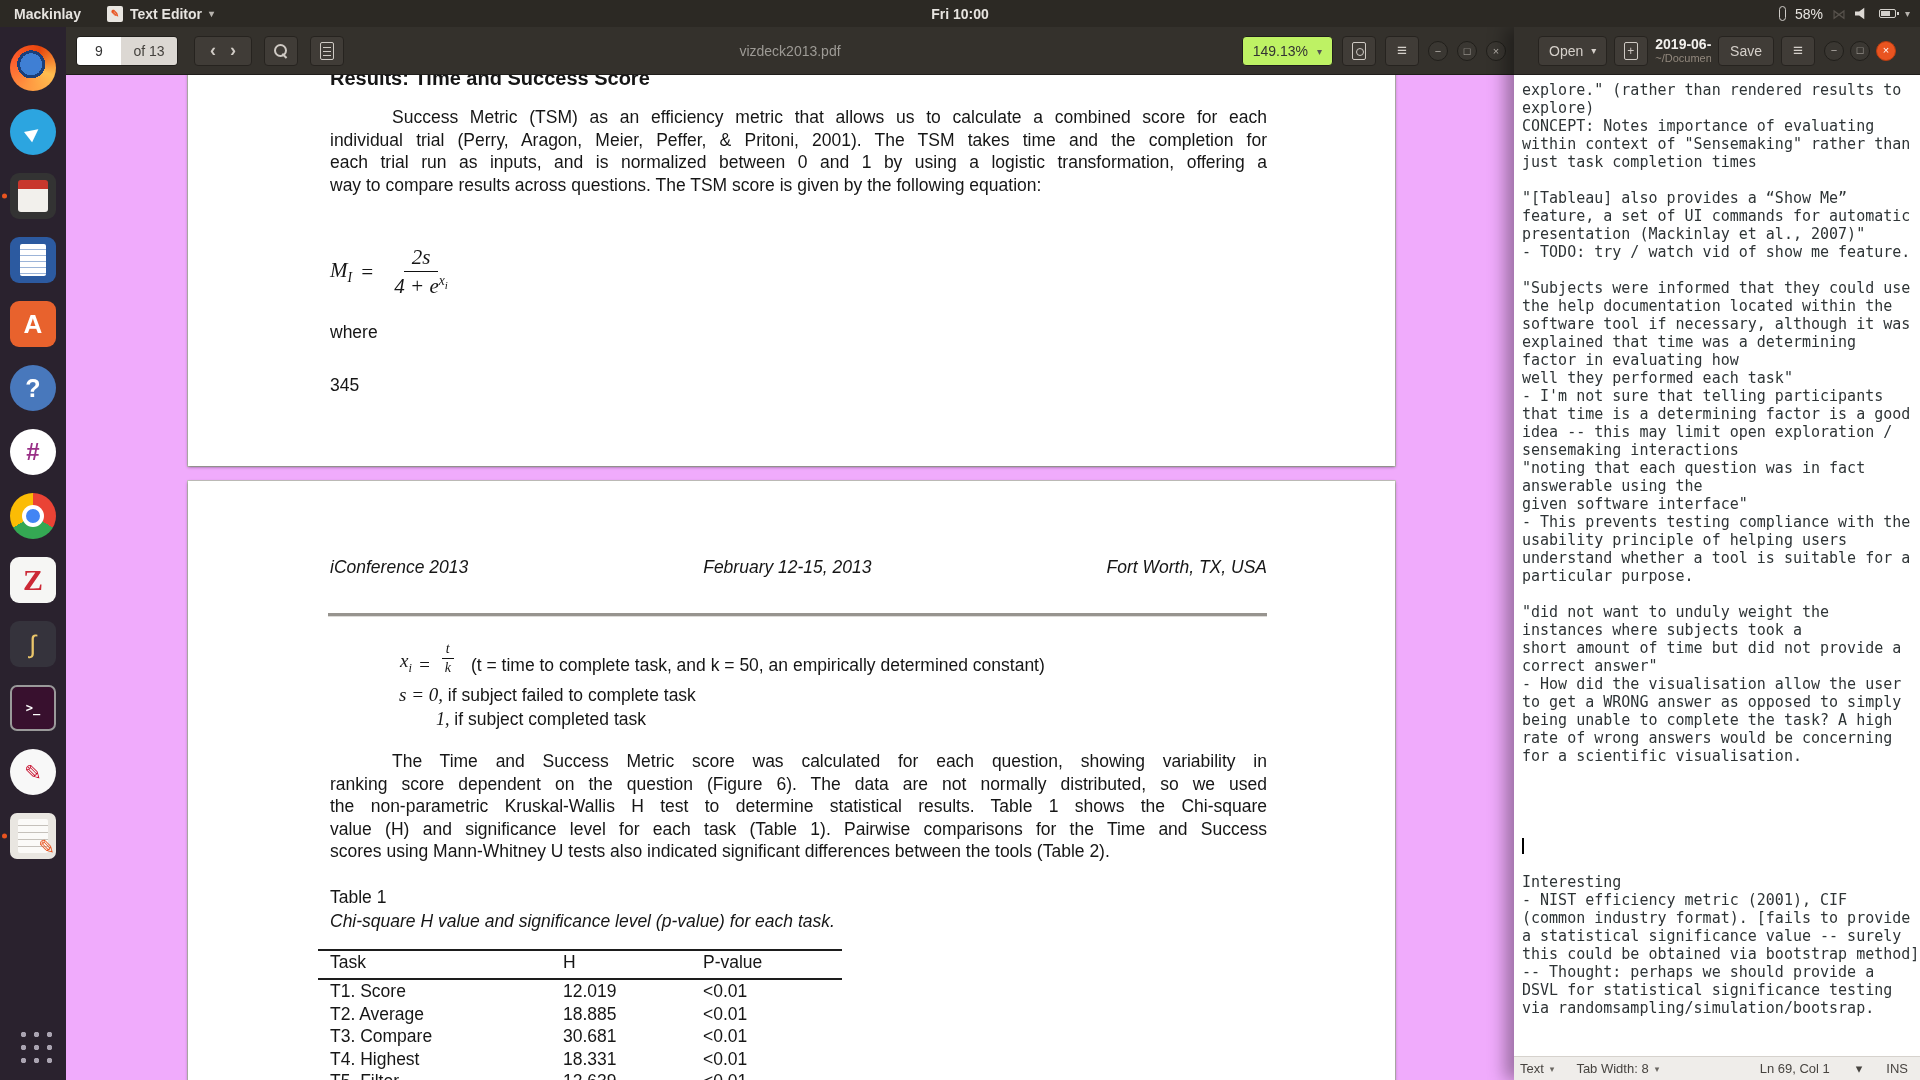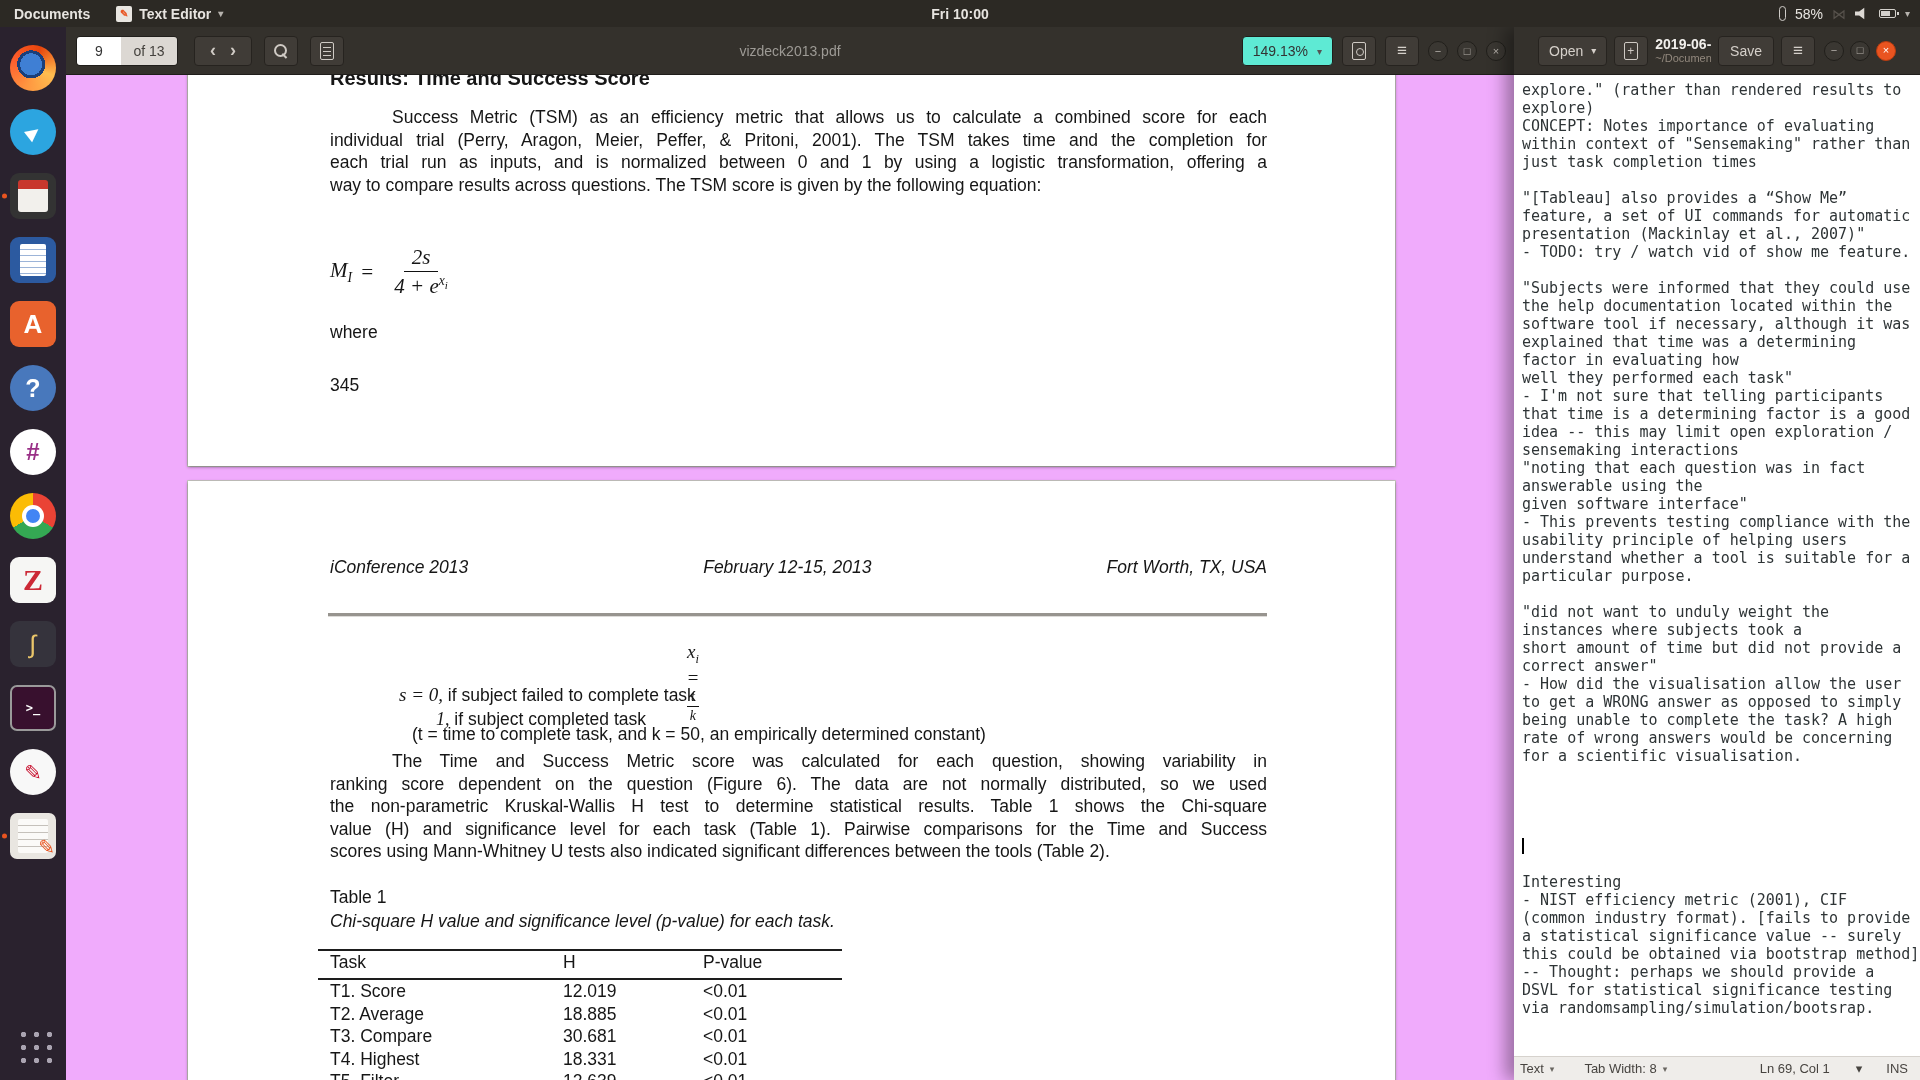--- a/index.html
+++ b/index.html
@@ -74,21 +74,21 @@
   .page-entry .of { width:56px; background:#dcd8d3; color:#45423e; display:grid; place-items:center; font-size:14px; }
   .nav-btns { margin-left:16px; width:58px; gap:14px; color:#cfcac4; font-size:18px; font-weight:bold; }
   .sq { width:34px; margin-left:12px; }
   .mag { position:relative; width:14px; height:14px; }
   .mag::before { content:""; position:absolute; left:0; top:0; width:9px; height:9px; border:2px solid #cfcac4; border-radius:50%; }
   .mag::after { content:""; position:absolute; left:9px; top:9px; width:6px; height:2px; background:#cfcac4; transform:rotate(45deg); transform-origin:0 0; }
   .panes { width:14px; height:18px; border:1.5px solid #cfcac4; border-radius:2px;
            background:repeating-linear-gradient(#cfcac4 2px 3px, rgba(0,0,0,0) 3px 6px); background-size:8px 100%; background-repeat:no-repeat; background-position:2px 2px; }
   .pdf-title { position:absolute; left:50%; transform:translateX(-50%); color:#9d9a95; font-size:14px; }
   .pdf-right { position:absolute; right:8px; top:9px; display:flex; align-items:center; gap:9px; }
-  .zoom-pill { height:30px; background:#5eead4; border-radius:4px; padding:0 10px; display:flex; align-items:center; gap:9px;
+  .zoom-pill { height:30px; background:#bef264; border-radius:4px; padding:0 10px; display:flex; align-items:center; gap:9px;
                color:#333; font-size:14px; border:1px solid #201e1b; }
   .zoom-pill .v { font-size:10px; color:#555; }
   .doc-mag { position:relative; width:14px; height:18px; border:1.5px solid #cfcac4; border-radius:2px; }
   .doc-mag::after { content:""; position:absolute; left:3px; top:5px; width:6px; height:6px; border:1.5px solid #cfcac4; border-radius:50%; }
   .pdf-content { position:absolute; top:48px; left:0; right:0; bottom:0; background:#f0abfc; overflow:hidden; }
   .pdfpage { position:absolute; left:122px; width:1207px; background:#fff;
              box-shadow:0 1px 3px rgba(0,0,0,.45), 0 0 0 1px #cbc8c4; color:#161616; }
   .pg1 { top:-22px; height:413px; }
   .pg2 { top:406px; height:680px; }
   .pdf-h1 { position:absolute; left:142px; top:14px; font-size:20px; font-weight:bold; }
@@ -100,21 +100,21 @@
   .eq1 { position:absolute; left:142px; top:192px; display:flex; align-items:center; font-size:21px; }
   .frac { display:inline-flex; flex-direction:column; align-items:center; margin:0 4px; }
   .frac .fr-num { padding:0 8px 1px; border-bottom:1.6px solid #111; }
   .frac .fr-den { padding:1px 8px 0; }
   sub,sup { font-size:65%; }
   .where { position:absolute; left:142px; top:269px; font-size:17.5px; }
   .pgnum { position:absolute; left:142px; top:322px; width:937px; text-align:left; font-size:17.5px; }
   .confline { position:absolute; left:142px; top:76px; width:937px; display:flex; justify-content:space-between;
               font-size:17.5px; font-style:italic; }
   .hrule { position:absolute; left:140px; top:132px; width:939px; height:3px; background:#97948f; box-shadow:0 1px 0 #dddbd8; }
-  .eq2 { position:absolute; left:212px; top:160px; display:flex; align-items:center; font-size:19px;flex-direction:column; }
+  .eq2 { position:absolute; left:212px; top:160px; display:flex; align-items:flex-end; font-size:19px; }
   .eq2 .frac { font-size:14px; } .eq2 .frac .fr-num { padding:0 4px 1px; } .eq2 .frac .fr-den { padding:1px 4px 0; }
   .eq2 .note { font-family:"Liberation Sans",sans-serif; font-style:normal; font-size:17.5px; margin-left:12px; }
   .eq3 { position:absolute; left:211px; top:203px; font-size:19px; }
   .eq3 .rest,.eq4 .rest { font-family:"Liberation Sans",sans-serif; font-style:normal; font-size:17.5px; }
   .eq4 { position:absolute; left:248px; top:228px; font-size:18px; }
   .tbl-title { position:absolute; left:142px; top:406px; font-size:17.5px; }
   .tbl-cap { position:absolute; left:142px; top:430px; font-size:17.5px; font-style:italic; }
   .tbl { position:absolute; left:130px; top:468px; width:524px; font-size:17.5px; }
   .trule { height:2px; background:#1d1d1d; }
   .trow { position:relative; height:22.5px; }
@@ -134,30 +134,30 @@
   .save-btn { padding:0 11px; }
   .ed-circs { display:flex; gap:6px; align-items:center; margin-left:2px; }
   .ed-text { position:absolute; top:48px; bottom:24px; left:0; right:0; background:#fff; overflow:hidden;
              padding:6px 0 0 8px; font-family:"DejaVu Sans Mono",monospace; font-size:15px; line-height:18px;
              color:#2e3436; white-space:pre; }
   .ed-line { height:18px; position:relative; }
   .ed-line.cursor::before { content:""; position:absolute; left:0; top:1px; width:1.5px; height:16px; background:#000; }
   .ed-status { position:absolute; bottom:0; left:0; right:0; height:24px; background:#efedea; border-top:1px solid #d6d2cd;
                display:flex; align-items:center; font-size:13px; color:#474440; }
   .st-item { display:flex; align-items:center; gap:6px; } .st-item .v { font-size:9px; color:#6a6762; }
-  .st-lang { margin-left:6px; } .st-tab { margin-left:30px; } .st-pos { margin-left:auto; } 
+  .st-lang { margin-left:6px; } .st-tab { margin-left:22px; } .st-pos { margin-left:auto; } 
   .st-posv { margin-left:26px; } .st-ins { margin-left:24px; margin-right:12px; }
 </style>
 </head>
 <body>
 
 <div class="screen">
 
   <div class="topbar">
-    <span class="tb-activities">Documents</span>
+    <span class="tb-activities">Mackinlay</span>
     <span class="tb-app">
       <span class="tb-appicon">✎</span>
       <span>Text Editor</span>
       <span class="tb-caret">▾</span>
     </span>
     <span class="tb-clock">Fri 10:00</span>
     <span class="tb-right">
       <span class="therm"></span>
       <span>58%</span>
       <span class="bowtie">⋈</span>

